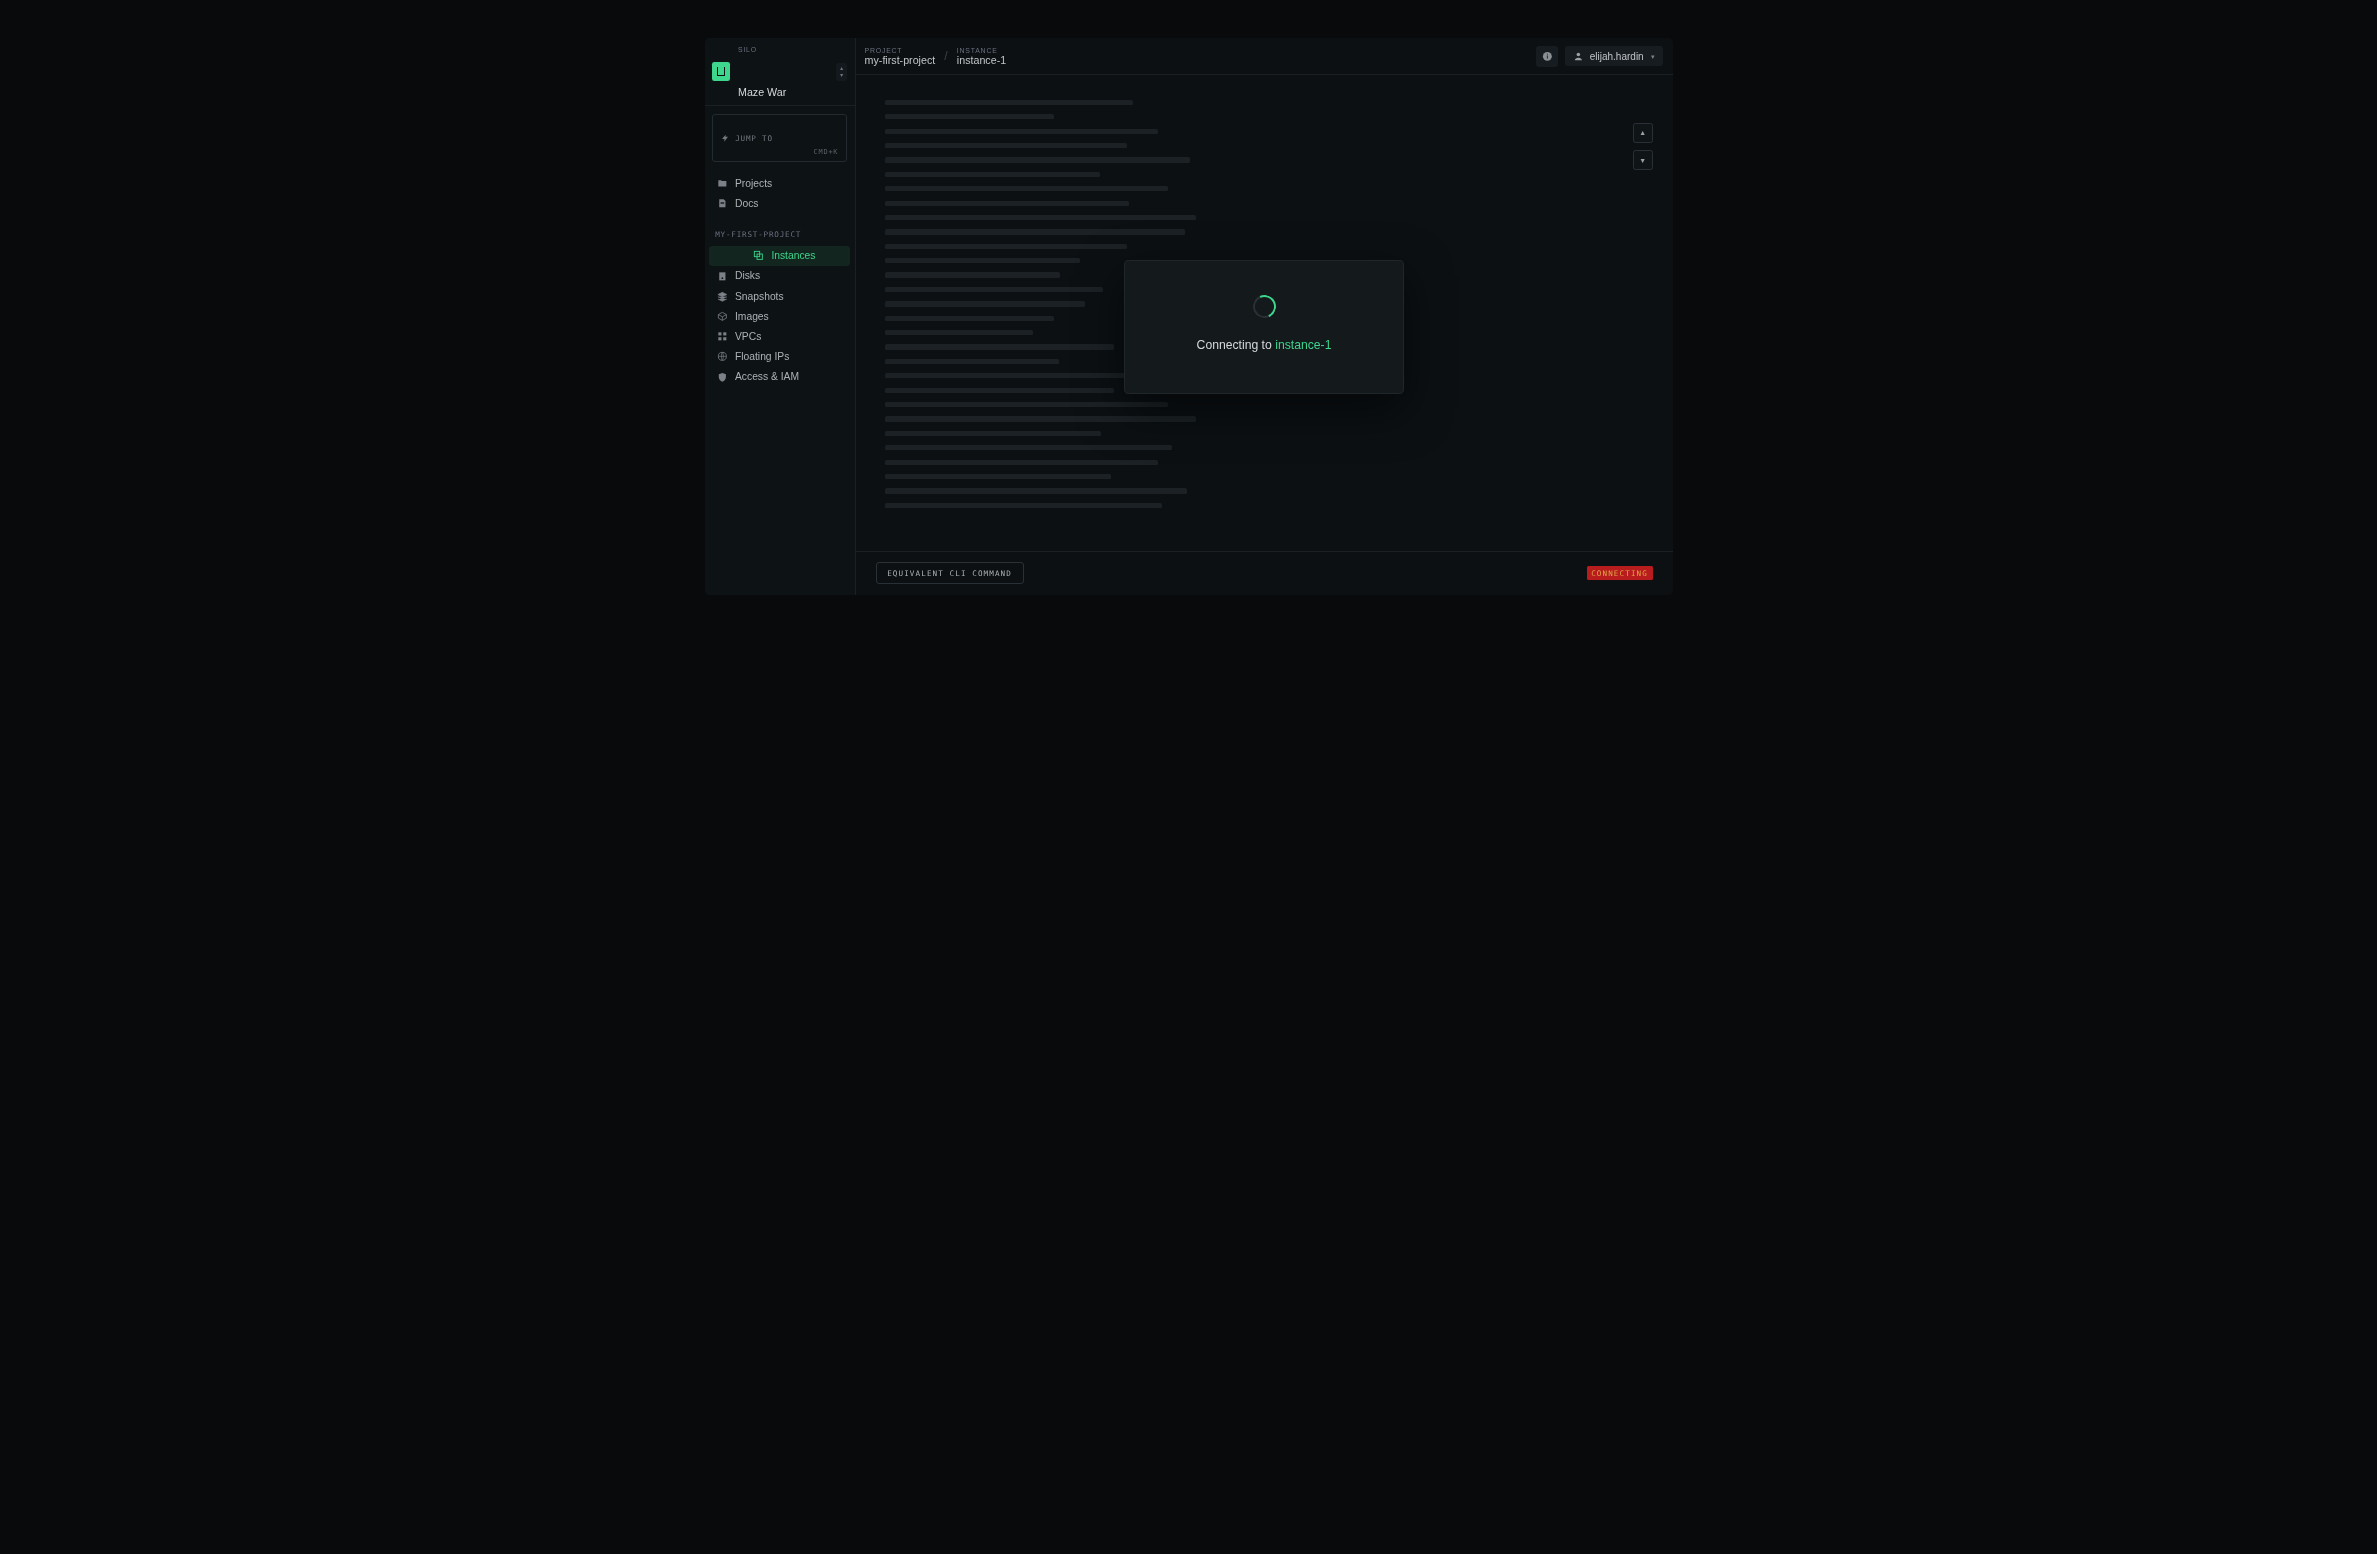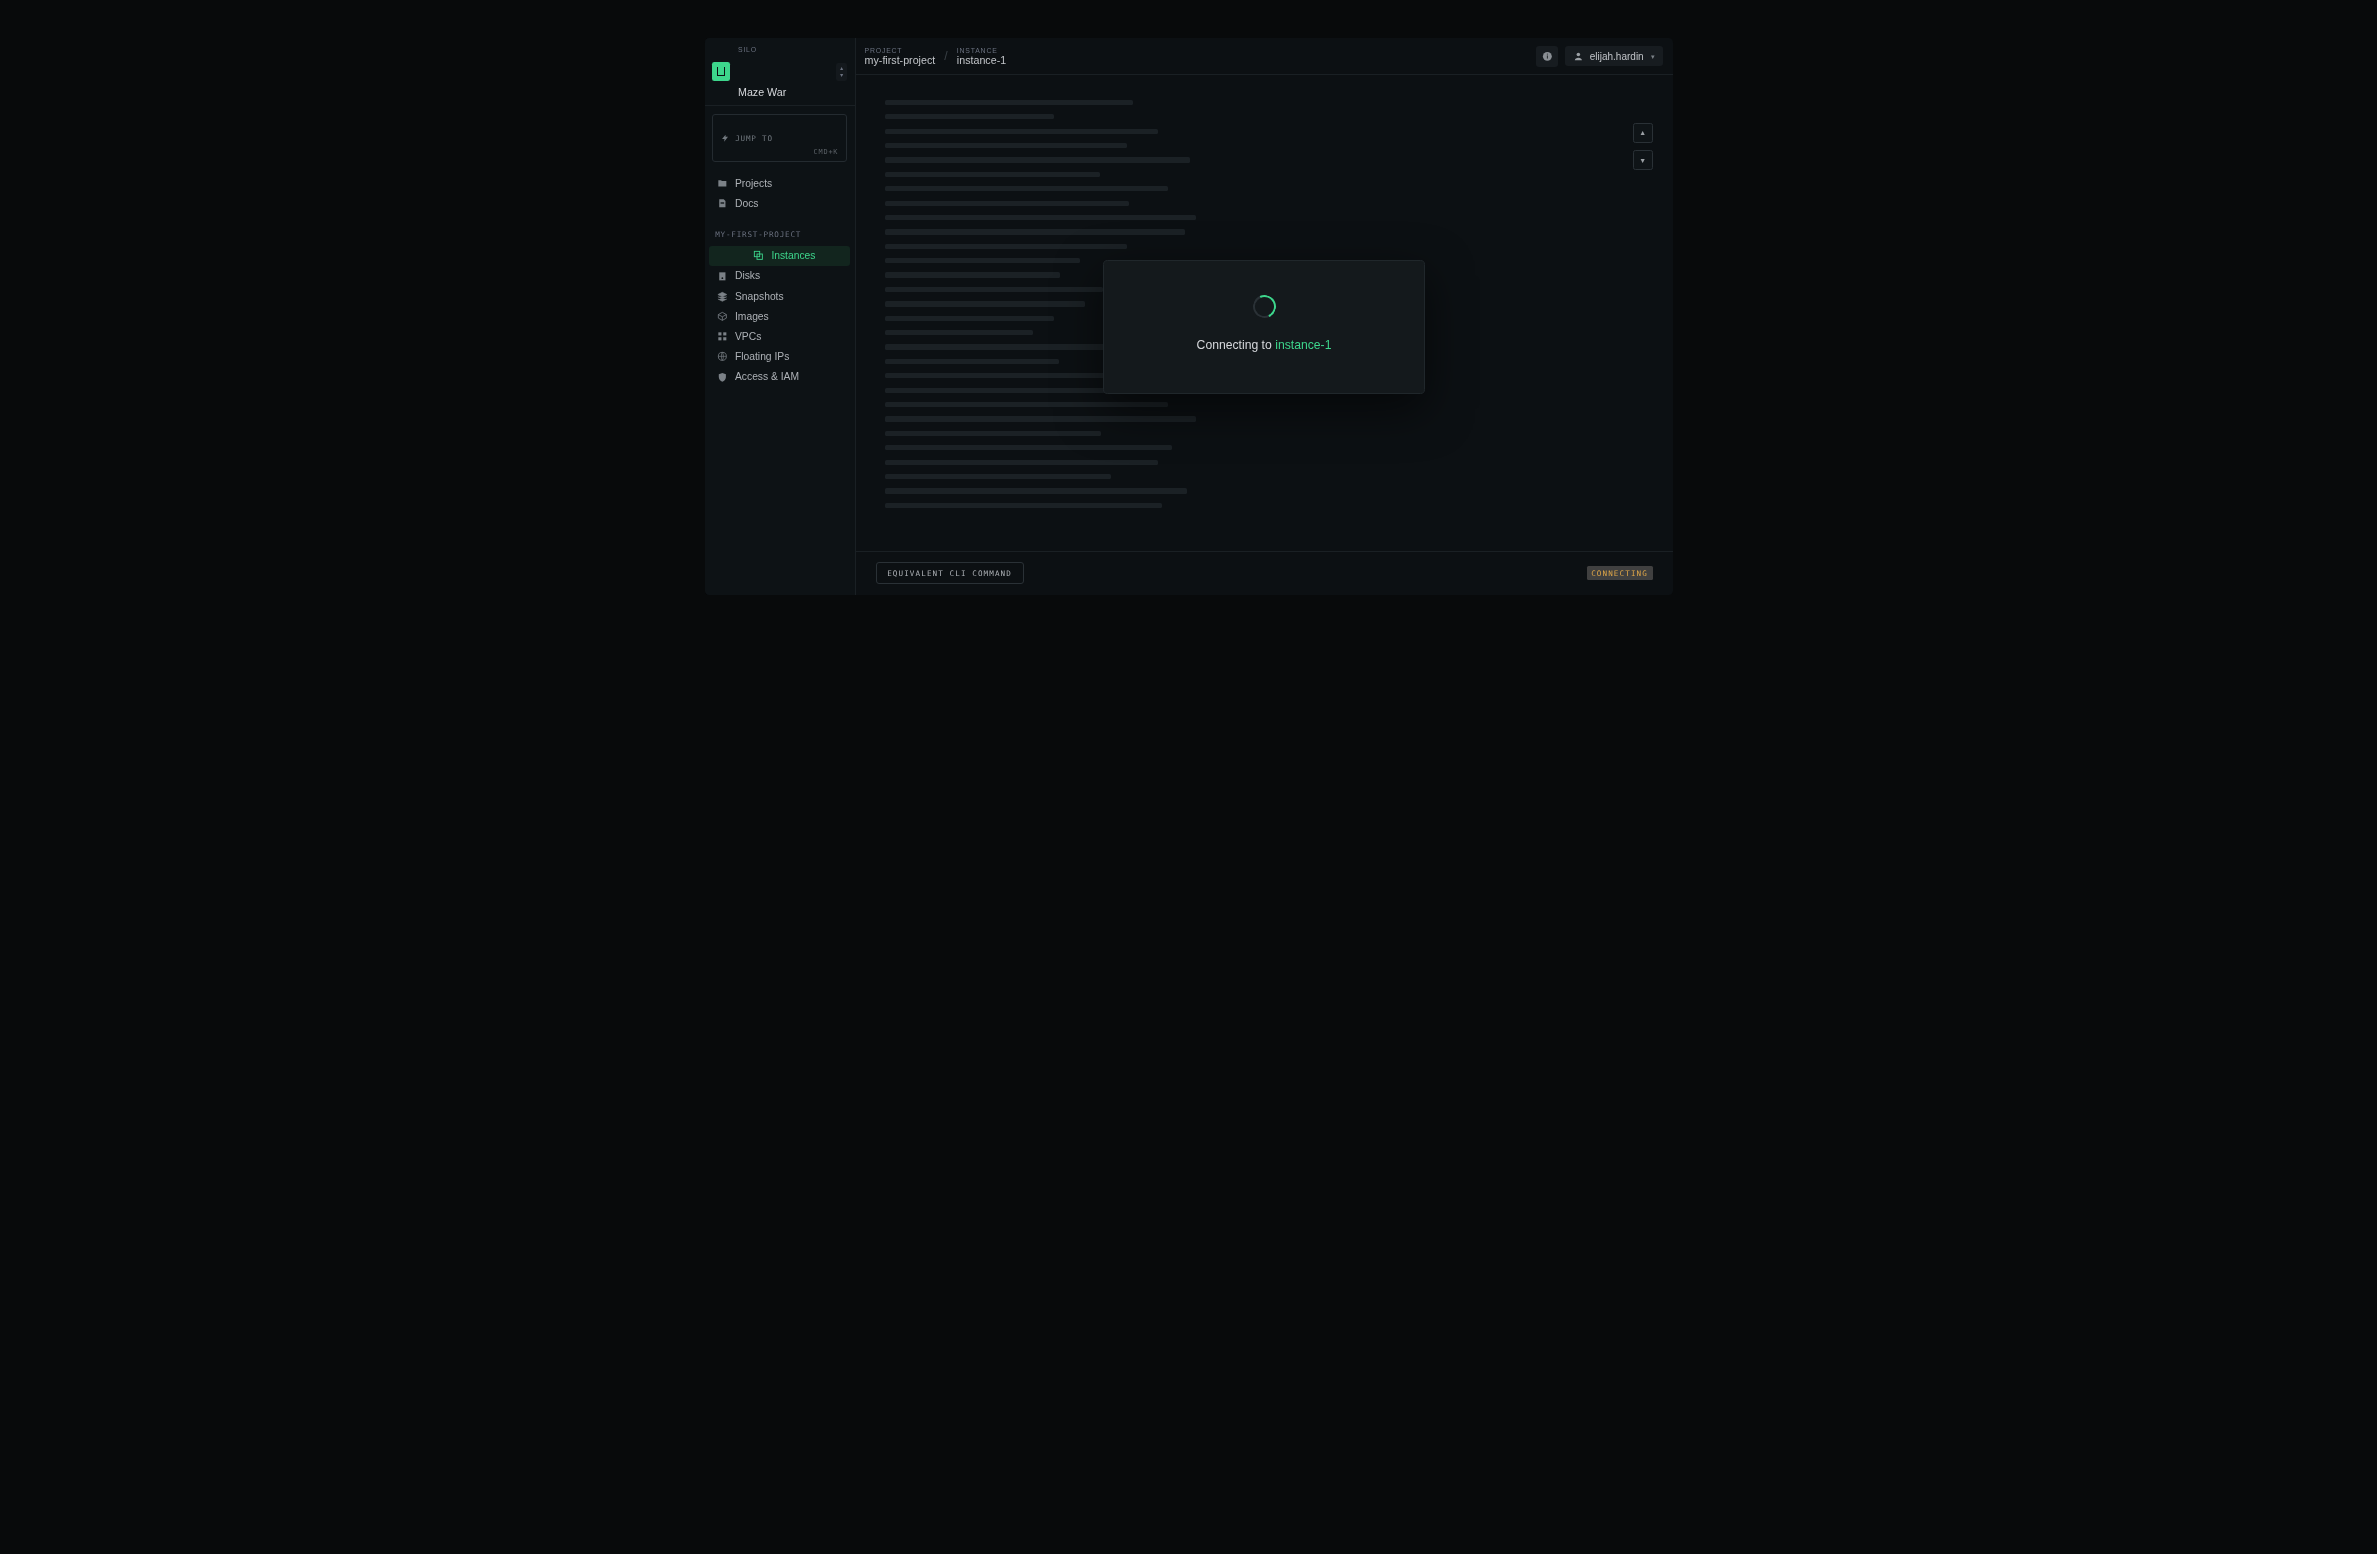--- a/index.html
+++ b/index.html
@@ -191,21 +191,21 @@
   display: flex; align-items: center; justify-content: center;
   color: #9ba0a5;
   font-size: 6.9px;
   background: #0f1417;
 }
 
 .modal {
   position: absolute;
   left: 50%; top: 53%;
   transform: translate(-50%, -50%);
-  width: 322px;
+  width: 280px;
   background: #14191c;
   border: 0.8px solid #20272b;
   border-radius: 4.6px;
   box-shadow: 0 15.2px 46px rgba(0,0,0,0.55);
   padding: 34px 15.2px 41px 15.2px;
   display: flex;
   flex-direction: column;
   align-items: center;
   gap: 20px;
 }
@@ -230,21 +230,21 @@
   border: 0.8px solid #2a3136;
   border-radius: 3px;
   padding: 5.3px 10.7px;
   font-family: "SFMono-Regular", Consolas, monospace;
   font-size: 7.6px;
   letter-spacing: 1.1px;
   color: #aeb2b7;
 }
 .footer-spacer { flex: 1; }
 .status-badge {
-  background: #404040;
+  background: #b91c1c;
   color: #e0a748;
   font-family: "SFMono-Regular", Consolas, monospace;
   font-size: 7.6px;
   letter-spacing: 1.1px;
   padding: 2.3px 4.6px;
   border-radius: 1.5px;
 }
 svg { display: block; }
 </style>
 </head>

